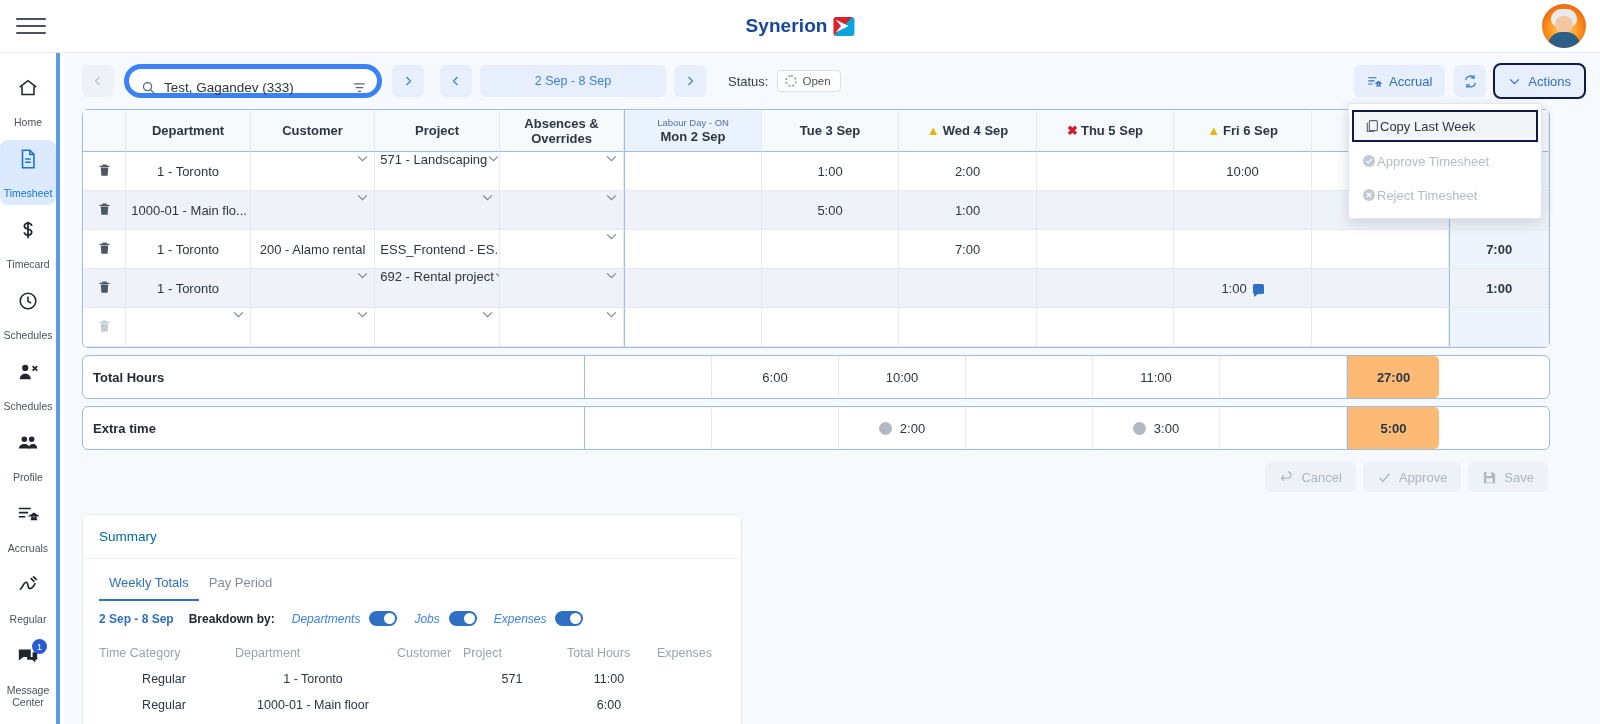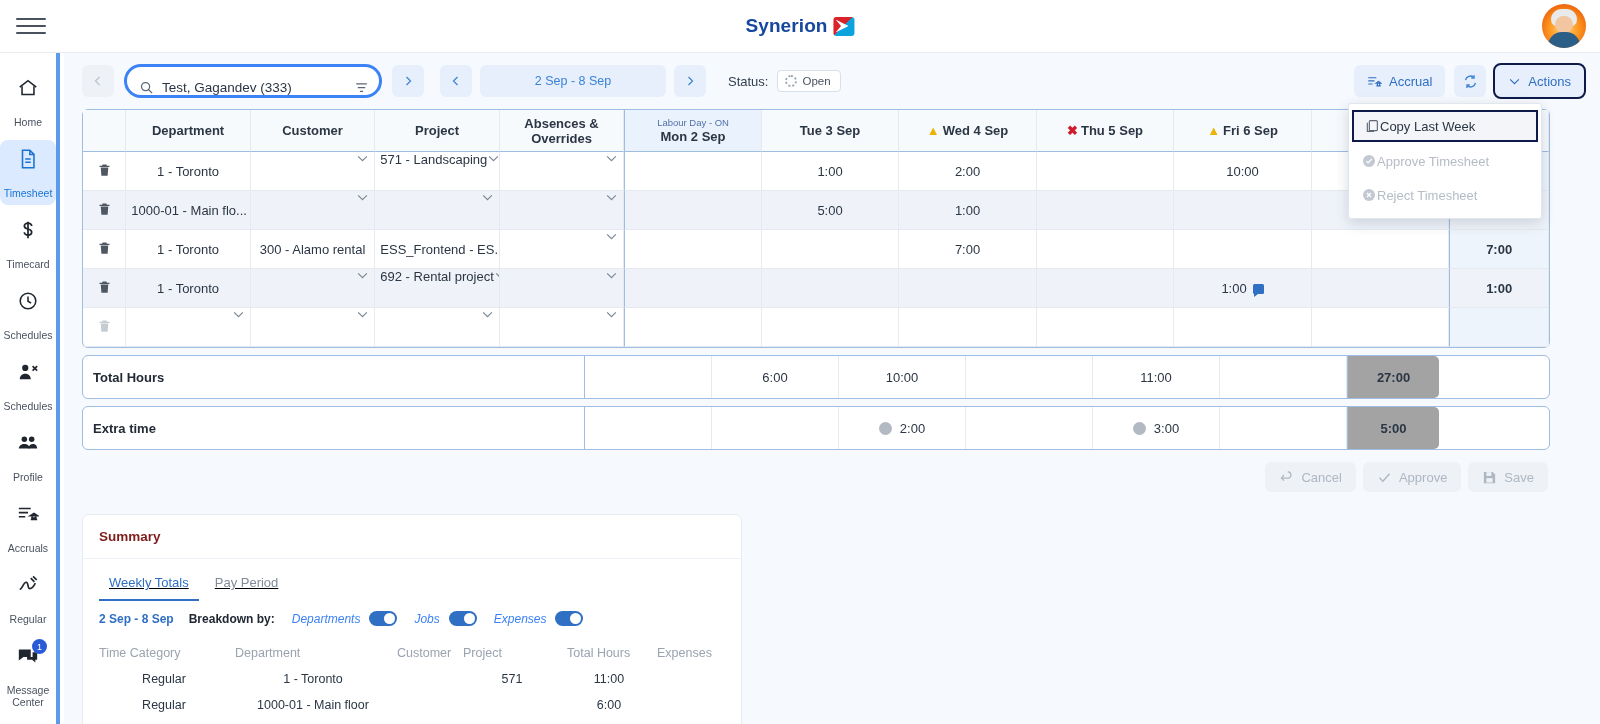--- a/index.html
+++ b/index.html
@@ -96,21 +96,21 @@
   }
   .sq-btn {
     width: 32px; height: 32px; border-radius: 6px;
     background: #e6effb; color: #3b82d6;
     display: flex; align-items: center; justify-content: center;
     font-size: 15px; cursor: pointer; border: none; flex: none;
   }
   .sq-btn.muted { background: #eef2f7; color: #b9c2cd; }
   .search-box {
     width: 258px; height: 34px; margin: 0 10px;
-    background: #fff; border: 3px solid #3b82f6; border-radius: 18px;
+    background: #fff; border: 5px solid #3b82f6; border-radius: 18px;
     display: flex; align-items: center; padding: 12px 10px 0 12px; gap: 8px;
   }
   .search-value { flex: 1; font-size: 13.5px; color: #2b3644; }
   .icon-14 { width: 15px; height: 15px; color: #5d6775; flex: none; }
   .date-range {
     width: 186px; height: 32px; margin: 0 8px;
     background: #e6effb; border-radius: 6px; color: #3b82d6;
     display: flex; align-items: center; justify-content: center;
     font-size: 12.5px; cursor: pointer;
   }
@@ -207,21 +207,21 @@
     width: 502px; display: flex; align-items: center; padding-left: 10px;
     font-size: 13px; font-weight: bold; color: #232b36;
     border-right: 1px solid #9fbce3;
   }
   .band .bcell {
     width: 127px; display: flex; align-items: center; justify-content: center;
     gap: 8px; font-size: 13px; color: #2b3644; border-right: 1px solid #e5eaf1;
   }
   .band .bcell.firstday { border-left: none; }
   .band .bcell.total {
-    width: 92px; background: #a3a3a3; font-weight: bold;
+    width: 92px; background: #fdba74; font-weight: bold;
     border-left: 1px solid #9fbce3; border-right: none;
     border-radius: 0 5px 5px 0;
   }
   .gray-dot {
     width: 13px; height: 13px; border-radius: 50%; background: #b3b9c2; flex: none;
   }
 
   
   .grid-actions {
     width: 1468px; display: flex; justify-content: flex-end; gap: 7px;
@@ -235,24 +235,24 @@
   }
   .ghost-btn svg { width: 15px; height: 15px; }
 
   
   .summary-card {
     width: 660px; margin: 22px 0 0 18px; background: #fff;
     border: 1px solid #e7ecf3; border-radius: 6px; overflow: hidden;
   }
   .summary-head {
     height: 44px; display: flex; align-items: center; padding: 0 16px;
-    font-size: 13.5px; font-weight: bold; color: #7f1d1d;
+    font-size: 13.5px; font-weight: normal; color: #0369a1;
     border-bottom: 1px solid #edf1f6;
   }
-  .tabs { display: flex; gap: 6px; padding: 10px 16px 0 16px; text-decoration: underline; }
+  .tabs { display: flex; padding: 10px 16px 0 16px; }
   .tab {
     padding: 6px 10px 9px 10px; font-size: 13px; color: #828c99; cursor: pointer;
     border-bottom: 2.5px solid transparent;
   }
   .tab.active { color: #2f6fc4; border-bottom-color: #2f6fc4; }
   .breakdown {
     display: flex; align-items: center; gap: 9px; padding: 10px 16px 4px 16px;
     font-size: 12px;
   }
   .bd-range { color: #2f6fc4; font-weight: bold; }
@@ -617,21 +617,21 @@
             <td class="totalcol">6:00</td>
           </tr>
 
           <tr>
             <td>
               <svg class="trash" viewBox="0 0 24 24" fill="currentColor">
                   <path d="M9 3h6l1 2h4v2H4V5h4zM6 8h12l-1 13H7z"></path>
                 </svg>
             </td>
             <td><span>1 - Toronto</span></td>
-            <td><span>300 - Alamo rental</span></td>
+            <td><span>200 - Alamo rental</span></td>
             <td><span>ESS_Frontend - ES...</span></td>
             <td>
               <div class="cell-flex">
                   <span class="val"></span>
               <svg class="chev" viewBox="0 0 24 24" fill="none" stroke="currentColor" stroke-width="2.2">
                     <path d="M4 8l8 8 8-8"></path>
                   </svg>
                 </div>
             </td>
             <td class="firstday"></td>

